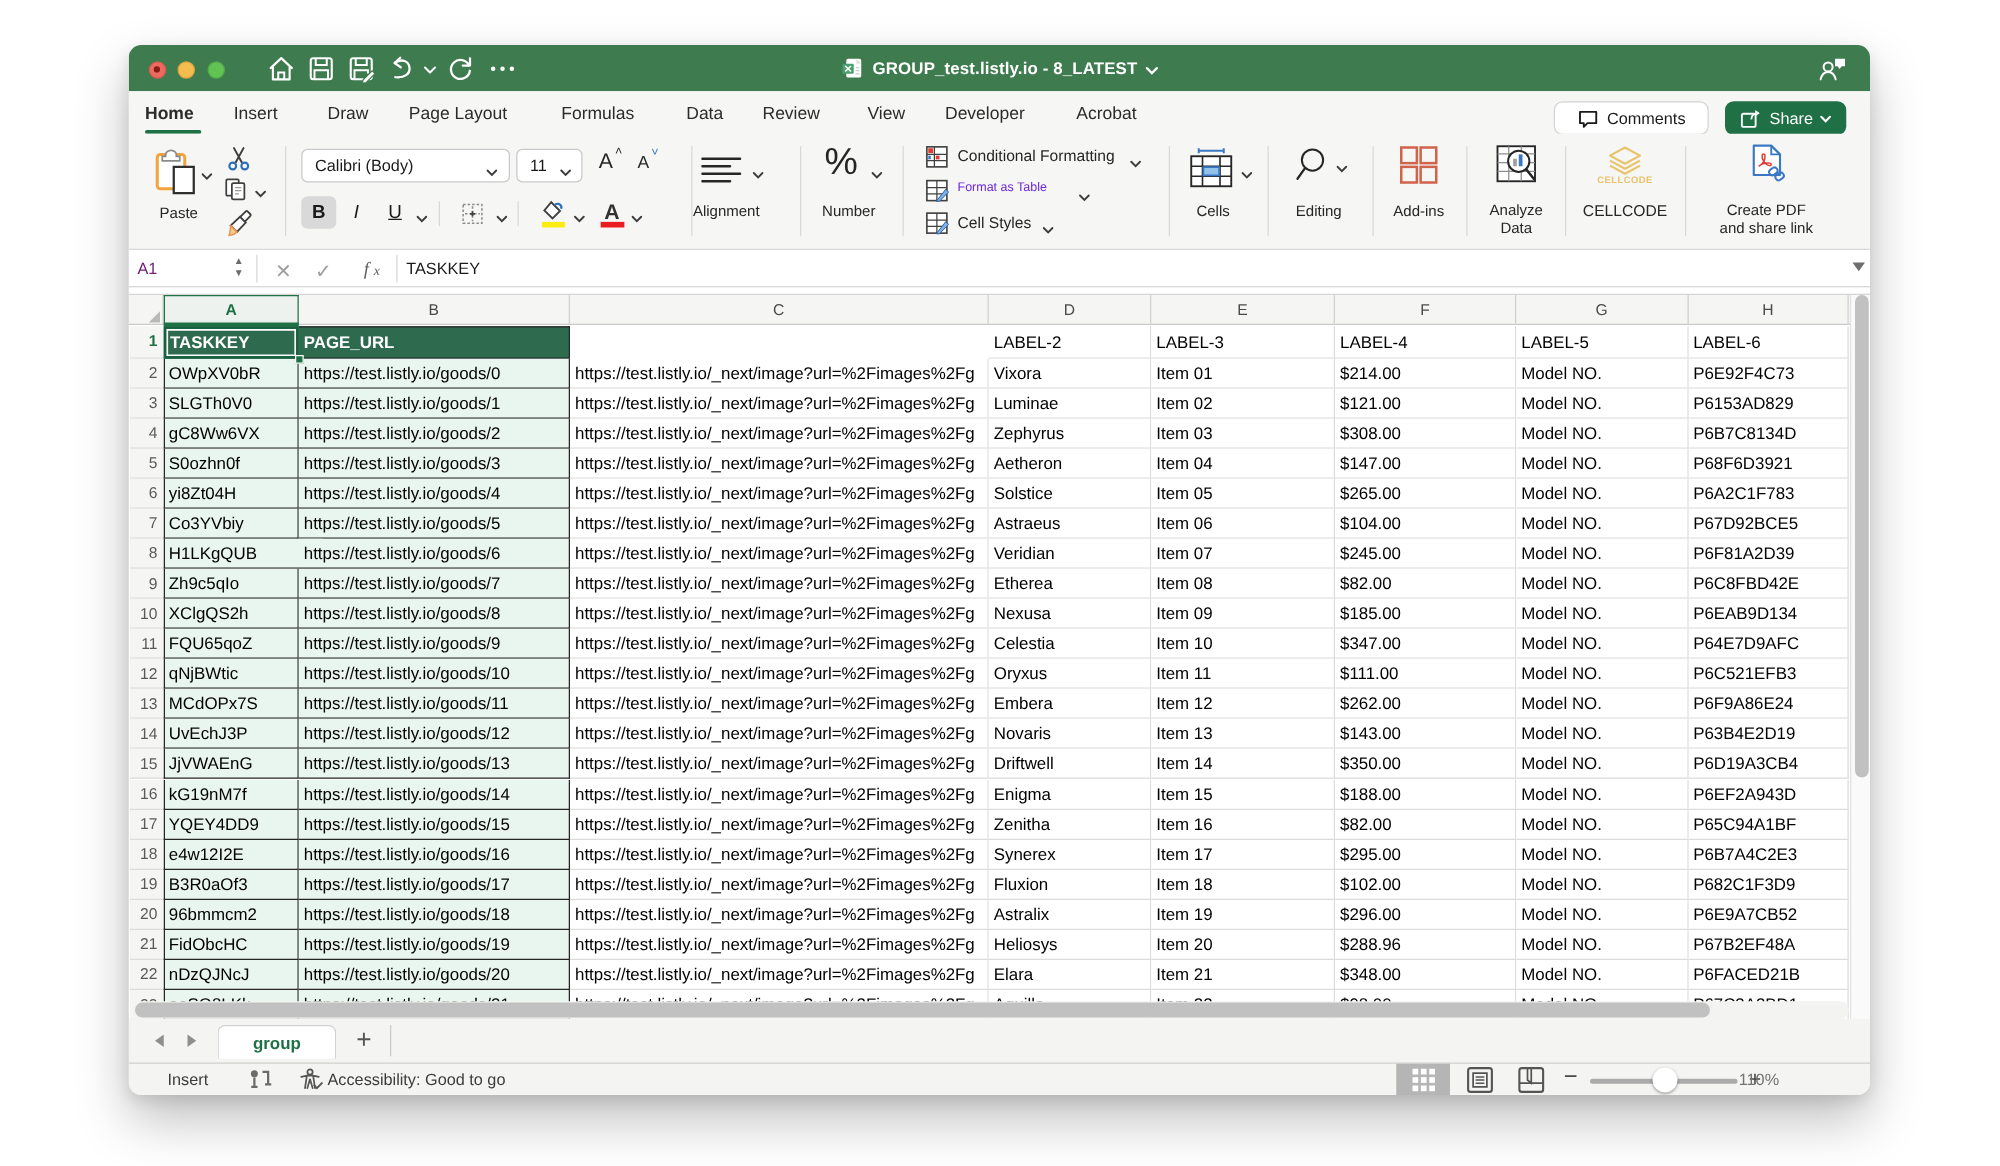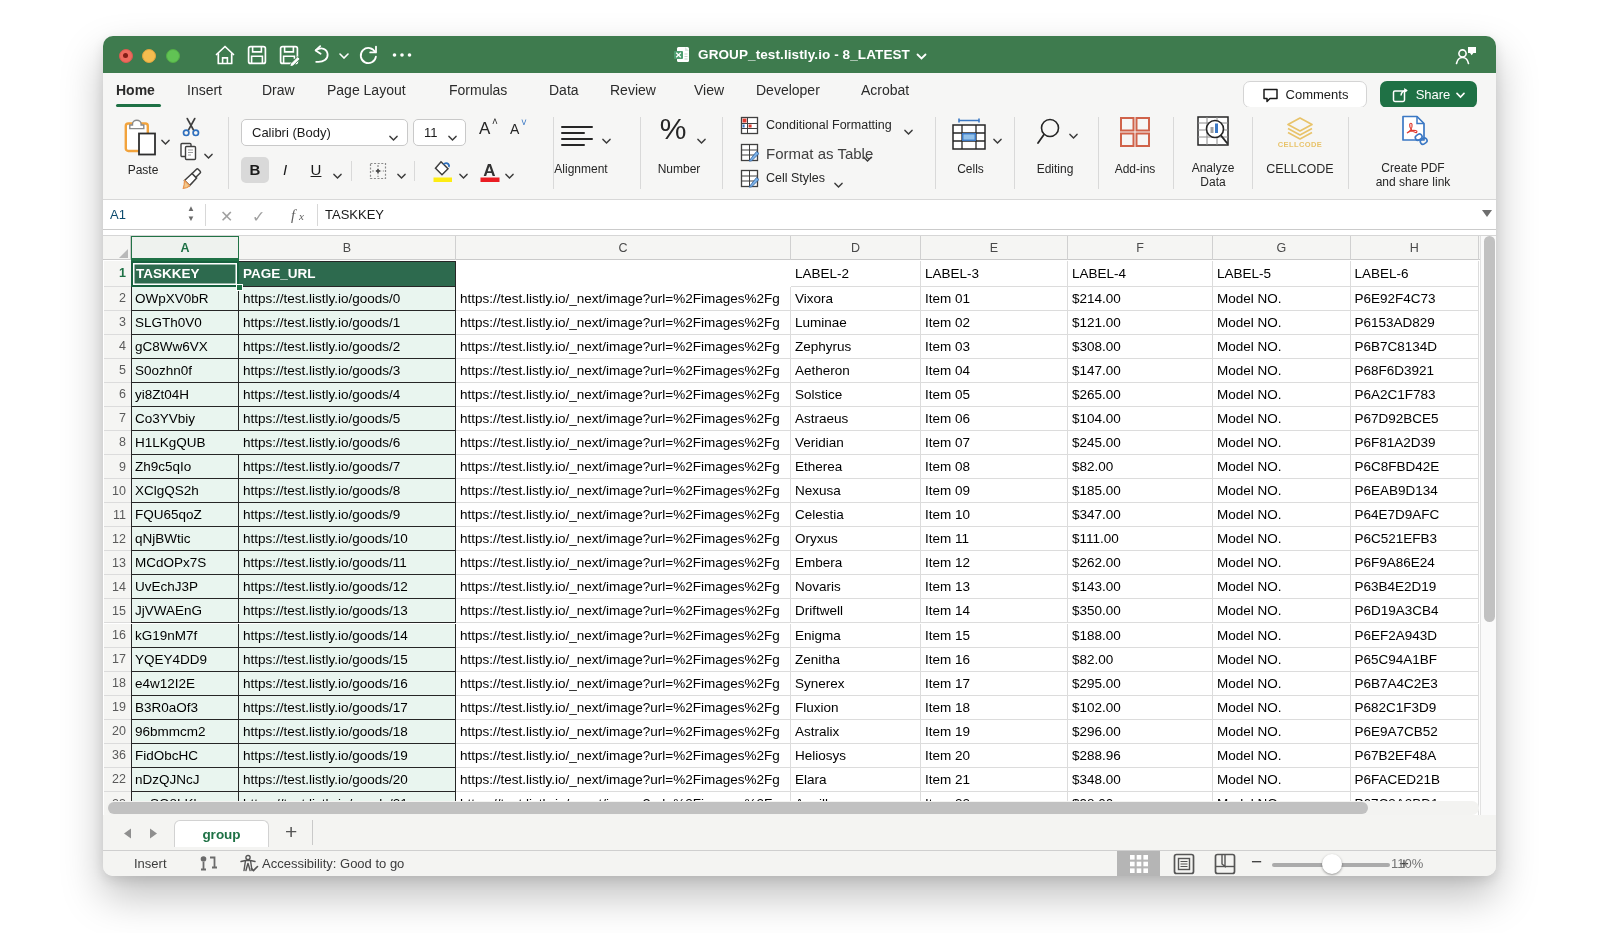--- a/index.html
+++ b/index.html
@@ -258,21 +258,21 @@
         </svg></div>
     <div style="position:absolute;left:663px;top:11px;font-size:12.5px;color:#262626">Conditional Formatting</div>
     <div style="position:absolute;left:801px;top:15px"><svg width="9" height="8" viewBox="0 0 9 8" style="" xmlns="http://www.w3.org/2000/svg">
           <path d="M1 2.4l3.5 3.6 3.5-3.6" stroke="#3c3c3c" stroke-width="1.5" fill="none" stroke-linecap="round"></path>
         </svg></div>
     <div style="position:absolute;left:637px;top:36px"><svg width="19" height="19" viewBox="0 0 19 19" style="" xmlns="http://www.w3.org/2000/svg">
           <rect x="1.5" y="1.5" width="16" height="16" fill="#fff" stroke="#404040" stroke-width="1.3"></rect>
           <path d="M1.5 7h16M1.5 12h16M9.5 1.5v16" stroke="#404040" stroke-width="1"></path>
           <path d="M9 18L16.5 8.5l2.5 2L11.5 18z" fill="#7cb2e8" stroke="#2f5f9e" stroke-width=".8"></path>
         </svg></div>
-    <div style="position:absolute;left:663px;top:38px;font-size:15px;color:#404040">Format as Table</div>
+    <div style="position:absolute;left:663px;top:38px;font-size:10px;color:#6d28d9">Format as Table</div>
     <div style="position:absolute;left:760px;top:42px"><svg width="9" height="8" viewBox="0 0 9 8" style="" xmlns="http://www.w3.org/2000/svg">
           <path d="M1 2.4l3.5 3.6 3.5-3.6" stroke="#3c3c3c" stroke-width="1.5" fill="none" stroke-linecap="round"></path>
         </svg></div>
     <div style="position:absolute;left:637px;top:62px"><svg width="19" height="19" viewBox="0 0 19 19" style="" xmlns="http://www.w3.org/2000/svg">
           <rect x="1.5" y="1.5" width="16" height="16" fill="#fff" stroke="#404040" stroke-width="1.3"></rect>
           <path d="M1.5 7h16M1.5 12h16M9.5 1.5v16" stroke="#404040" stroke-width="1"></path>
           <path d="M9 18L16.5 8.5l2.5 2L11.5 18z" fill="#7cb2e8" stroke="#2f5f9e" stroke-width=".8"></path>
         </svg></div>
     <div style="position:absolute;left:663px;top:64px;font-size:12.5px;color:#262626">Cell Styles</div>
     <div style="position:absolute;left:731px;top:68px"><svg width="9" height="8" viewBox="0 0 9 8" style="" xmlns="http://www.w3.org/2000/svg">
@@ -340,21 +340,21 @@
           <path d="M12 19c3-1.5 5.5-5 5-8.5-.2-1.6-2-1.7-2.3 0-.4 2.8 2.3 7.3 5.8 8 1.8.3 2-1.6.3-2-3-.6-7 .9-8.8 2.5z" stroke="#e03c31" stroke-width="1.2" fill="none"></path>
           <g stroke="#3b78c4" stroke-width="1.6" fill="none">
             <rect x="20" y="21" width="7" height="5" rx="2.4" transform="rotate(-35 23 23)"></rect>
             <rect x="25" y="25" width="7" height="5" rx="2.4" transform="rotate(-35 28 27)"></rect>
           </g>
         </svg></div>
     <div class="rlabel" style="left:1255px;top:54px;width:110px">Create PDF<br>and share link</div>
   </div>
 
   <div id="fbar">
-    <div style="position:absolute;left:7px;top:7px;font-size:13px;color:#0c4a6e">A1</div>
+    <div style="position:absolute;left:7px;top:7px;font-size:13px;color:#701a75">A1</div>
     <div style="position:absolute;left:84px;top:4px;color:#6b6b6b;font-size:8px;line-height:10px">▲<br>▼</div>
     <div style="position:absolute;left:102px;top:4px;width:1px;height:22px;background:#d8d8d8"></div>
     <div style="position:absolute;left:117px;top:7px;font-size:16px;color:#a0a0a0">✕</div>
     <div style="position:absolute;left:149px;top:7px;font-size:16px;color:#a0a0a0">✓</div>
     <div style="position:absolute;left:186px;top:7px"><svg width="22" height="16" viewBox="0 0 22 16" style="" xmlns="http://www.w3.org/2000/svg">
           <text x="2" y="13" font-size="15" font-style="italic" fill="#5f5f5f" font-family="Liberation Serif">f</text>
           <text x="10" y="13" font-size="11" font-style="italic" fill="#5f5f5f" font-family="Liberation Serif">x</text>
         </svg></div>
     <div style="position:absolute;left:213.5px;top:4px;width:1px;height:22px;background:#d8d8d8"></div>
     <div style="position:absolute;left:222px;top:7px;font-size:13px;color:#1a1a1a">TASKKEY</div>
@@ -590,21 +590,21 @@
         <div class="c ab al" style="left:28px;width:108px">96bmmcm2</div>
         <div class="c ab" style="left:136px;width:217px">https://test.listly.io/goods/18</div>
         <div class="c" style="left:353px;width:335px">https://test.listly.io/_next/image?url=%2Fimages%2Fg</div>
         <div class="c" style="left:688px;width:130px">Astralix</div>
         <div class="c" style="left:818px;width:147px">Item 19</div>
         <div class="c" style="left:965px;width:145px">$296.00</div>
         <div class="c" style="left:1110px;width:137.5px">Model NO.</div>
         <div class="c" style="left:1247.5px;width:128.5px">P6E9A7CB52</div>
       </div>
 <div class="row" style="top:513.8px;height:24.07px">
-        <div class="rh" style="left:1px;width:27px">36</div>
+        <div class="rh" style="left:1px;width:27px">21</div>
         <div class="c ab al" style="left:28px;width:108px">FidObcHC</div>
         <div class="c ab" style="left:136px;width:217px">https://test.listly.io/goods/19</div>
         <div class="c" style="left:353px;width:335px">https://test.listly.io/_next/image?url=%2Fimages%2Fg</div>
         <div class="c" style="left:688px;width:130px">Heliosys</div>
         <div class="c" style="left:818px;width:147px">Item 20</div>
         <div class="c" style="left:965px;width:145px">$288.96</div>
         <div class="c" style="left:1110px;width:137.5px">Model NO.</div>
         <div class="c" style="left:1247.5px;width:128.5px">P67B2EF48A</div>
       </div>
 <div class="row" style="top:537.9px;height:24.07px">

